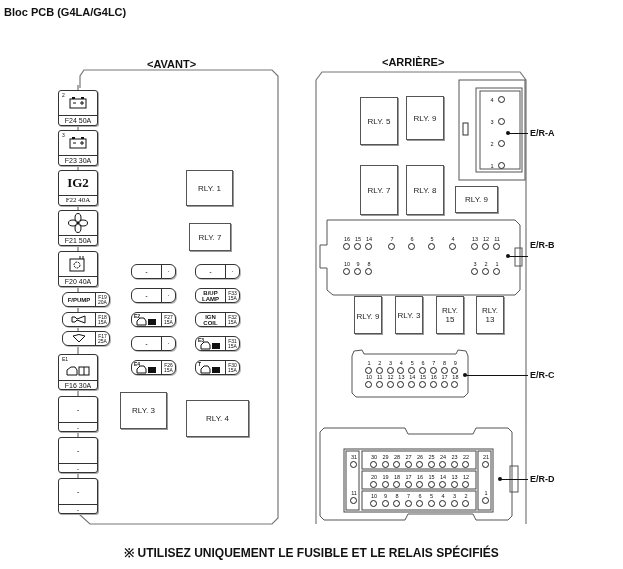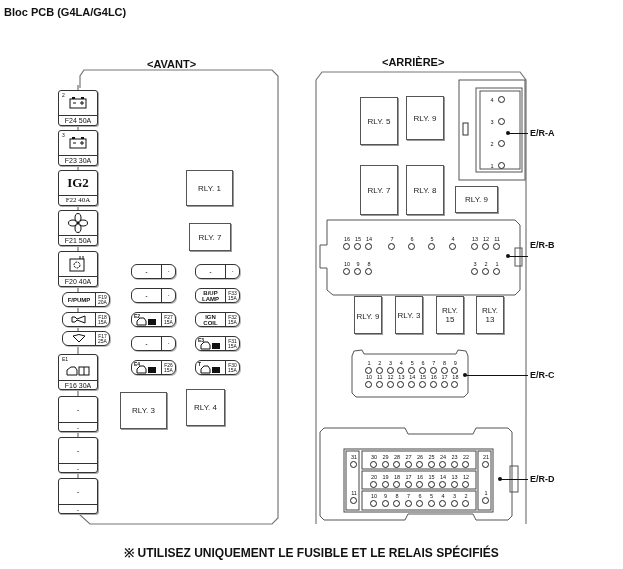--- a/index.html
+++ b/index.html
@@ -222,21 +222,21 @@
         <path d="M1 4 L4 1 L8 1 L10 4 L10 8 L1 8 Z" fill="none" stroke="#111"></path>
         <rect x="12" y="2" width="8" height="6" fill="#111"></rect>
       </svg>
     </div>
     <div class="b">F30 15A</div>
   </div>
 
 <div class="rly" style="left:186px;top:170px;width:47px;height:36px;">RLY. 1</div>
 <div class="rly" style="left:189px;top:223px;width:42px;height:28px;">RLY. 7</div>
 <div class="rly" style="left:120px;top:379px;width:47px;height:37px;margin-top:13px;">RLY. 3</div>
-<div class="rly" style="left:186px;top:389px;width:39px;height:37px;">RLY. 4</div>
+<div class="rly" style="left:186px;top:400px;width:63px;height:37px;">RLY. 4</div>
 
 <div class="abs sec" style="left:382px;top:56px;">&lt;ARRIÈRE&gt;</div>
 
 <div class="rly" style="left:360px;top:97px;width:38px;height:48px;">RLY. 5</div>
 <div class="rly" style="left:406px;top:96px;width:38px;height:44px;align-items:flex-start;padding-top:17px;">RLY. 9</div>
 <div class="rly" style="left:360px;top:165px;width:38px;height:50px;">RLY. 7</div>
 <div class="rly" style="left:406px;top:165px;width:38px;height:50px;">RLY. 8</div>
 <div class="rly" style="left:455px;top:186px;width:43px;height:27px;">RLY. 9</div>
 <div class="rly" style="left:354px;top:296px;width:28px;height:38px;padding-top:2px;">RLY. 9</div>
 <div class="rly" style="left:395px;top:296px;width:28px;height:38px;">RLY. 3</div>

